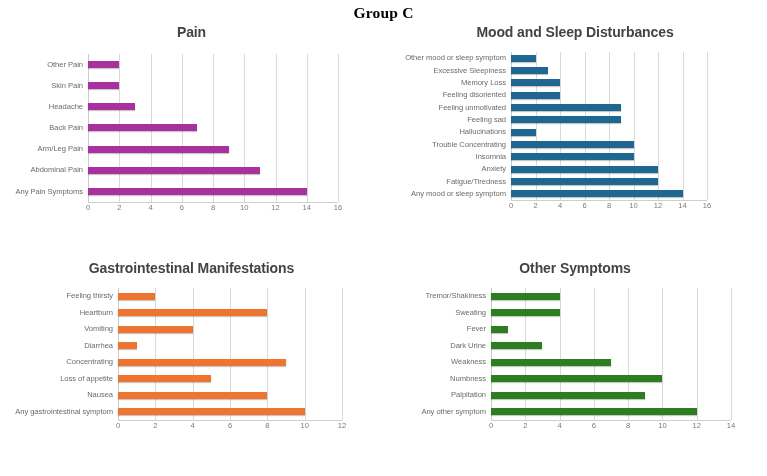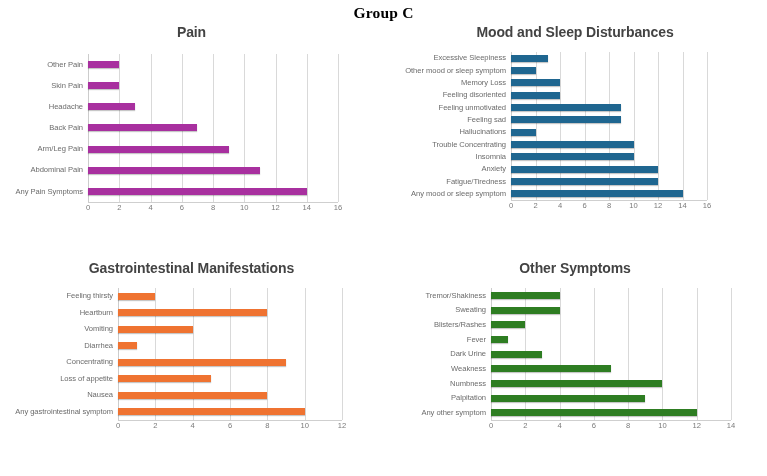--- a/index.html
+++ b/index.html
@@ -210,26 +210,26 @@
               <div class="gridline" style="left: 49px;"></div>
               <div class="gridline" style="left: 73.5px;"></div>
               <div class="gridline" style="left: 98px;"></div>
               <div class="gridline" style="left: 122.5px;"></div>
               <div class="gridline" style="left: 147px;"></div>
               <div class="gridline" style="left: 171.5px;"></div>
               <div class="gridline" style="left: 196px;"></div>
             </div>
             <div class="plot-rows">
               <div class="row">
+                <span class="cat-label">Other mood or sleep symptom</span>
+                <div class="bar" style="width: 24.5px; background: rgb(31, 102, 144);"></div>
+              </div>
+              <div class="row">
                 <span class="cat-label">Excessive Sleepiness</span>
                 <div class="bar" style="width: 36.75px; background: rgb(31, 102, 144);"></div>
-              </div>
-              <div class="row">
-                <span class="cat-label">Other mood or sleep symptom</span>
-                <div class="bar" style="width: 24.5px; background: rgb(31, 102, 144);"></div>
               </div>
               <div class="row">
                 <span class="cat-label">Memory Loss</span>
                 <div class="bar" style="width: 49px; background: rgb(31, 102, 144);"></div>
               </div>
               <div class="row">
                 <span class="cat-label">Feeling disoriented</span>
                 <div class="bar" style="width: 49px; background: rgb(31, 102, 144);"></div>
               </div>
               <div class="row">
@@ -363,24 +363,20 @@
             <div class="plot-rows">
               <div class="row">
                 <span class="cat-label">Tremor/Shakiness</span>
                 <div class="bar" style="width: 68.5714px; background: rgb(46, 125, 34);"></div>
               </div>
               <div class="row">
                 <span class="cat-label">Sweating</span>
                 <div class="bar" style="width: 68.5714px; background: rgb(46, 125, 34);"></div>
               </div>
               <div class="row">
-                <span class="cat-label">Blisters/Rashes</span>
-                <div class="bar" style="width: 34.2857px; background: rgb(46, 125, 34);"></div>
-              </div>
-              <div class="row">
                 <span class="cat-label">Fever</span>
                 <div class="bar" style="width: 17.1429px; background: rgb(46, 125, 34);"></div>
               </div>
               <div class="row">
                 <span class="cat-label">Dark Urine</span>
                 <div class="bar" style="width: 51.4286px; background: rgb(46, 125, 34);"></div>
               </div>
               <div class="row">
                 <span class="cat-label">Weakness</span>
                 <div class="bar" style="width: 120px; background: rgb(46, 125, 34);"></div>

